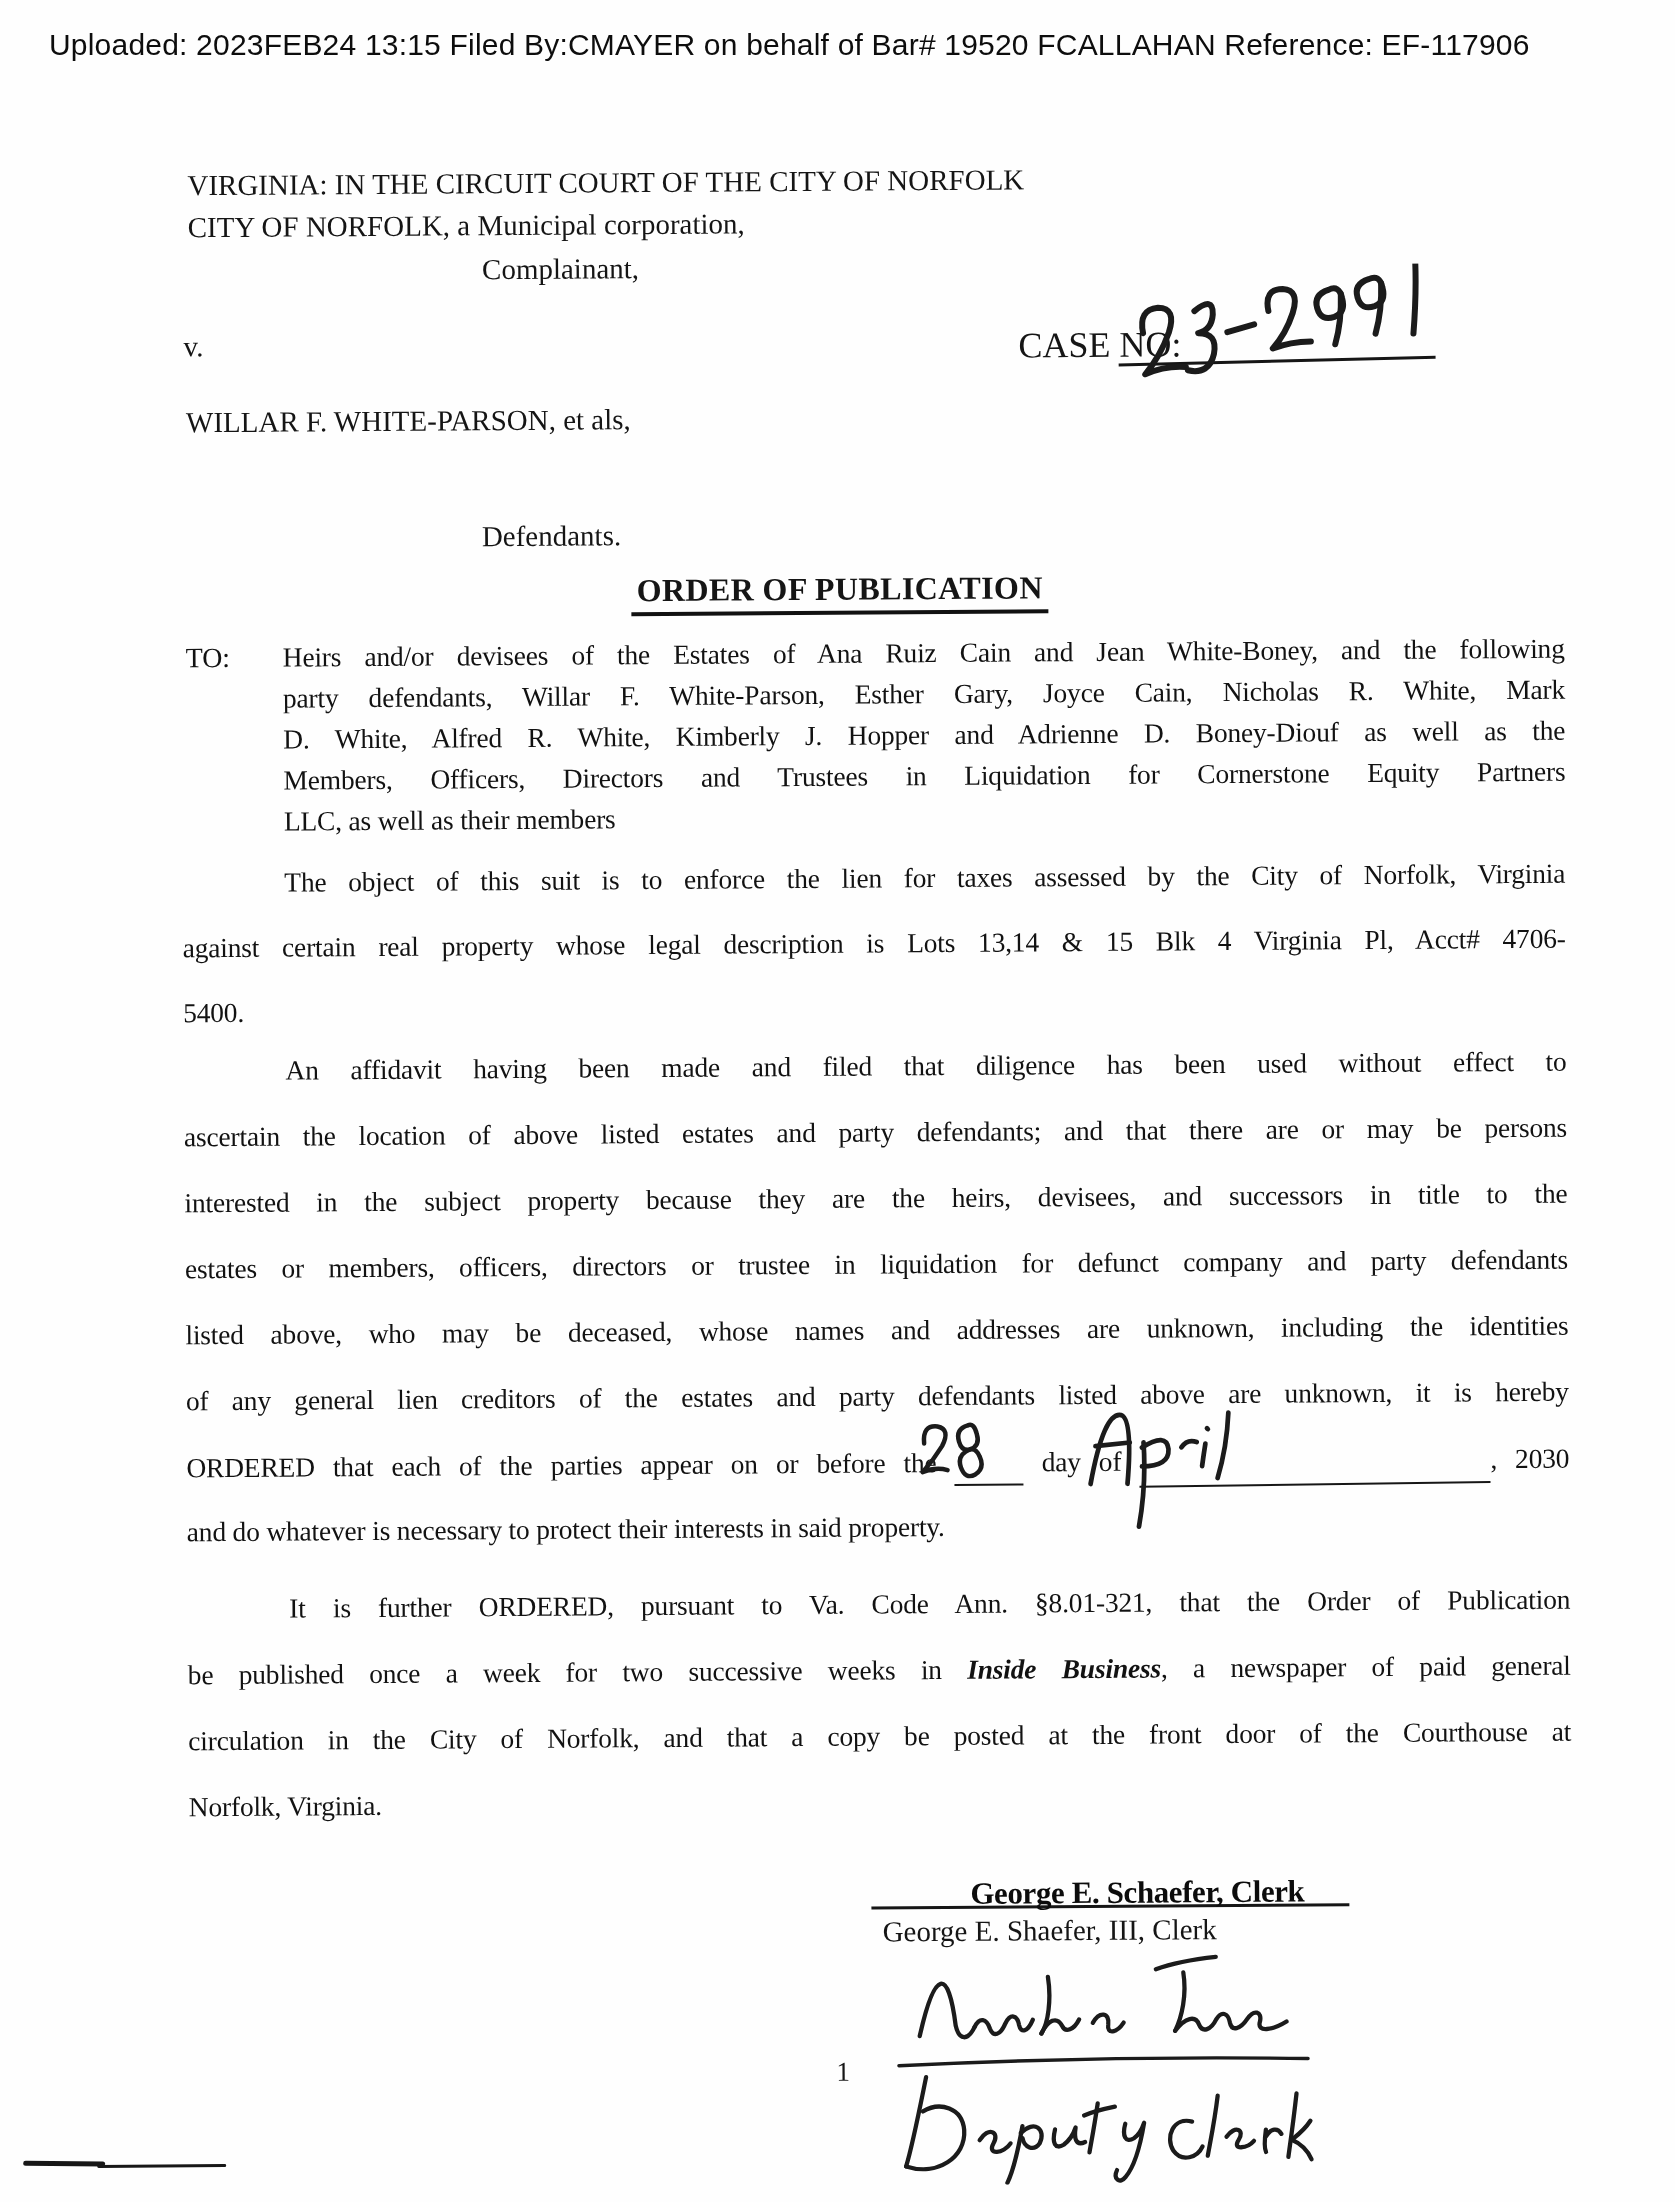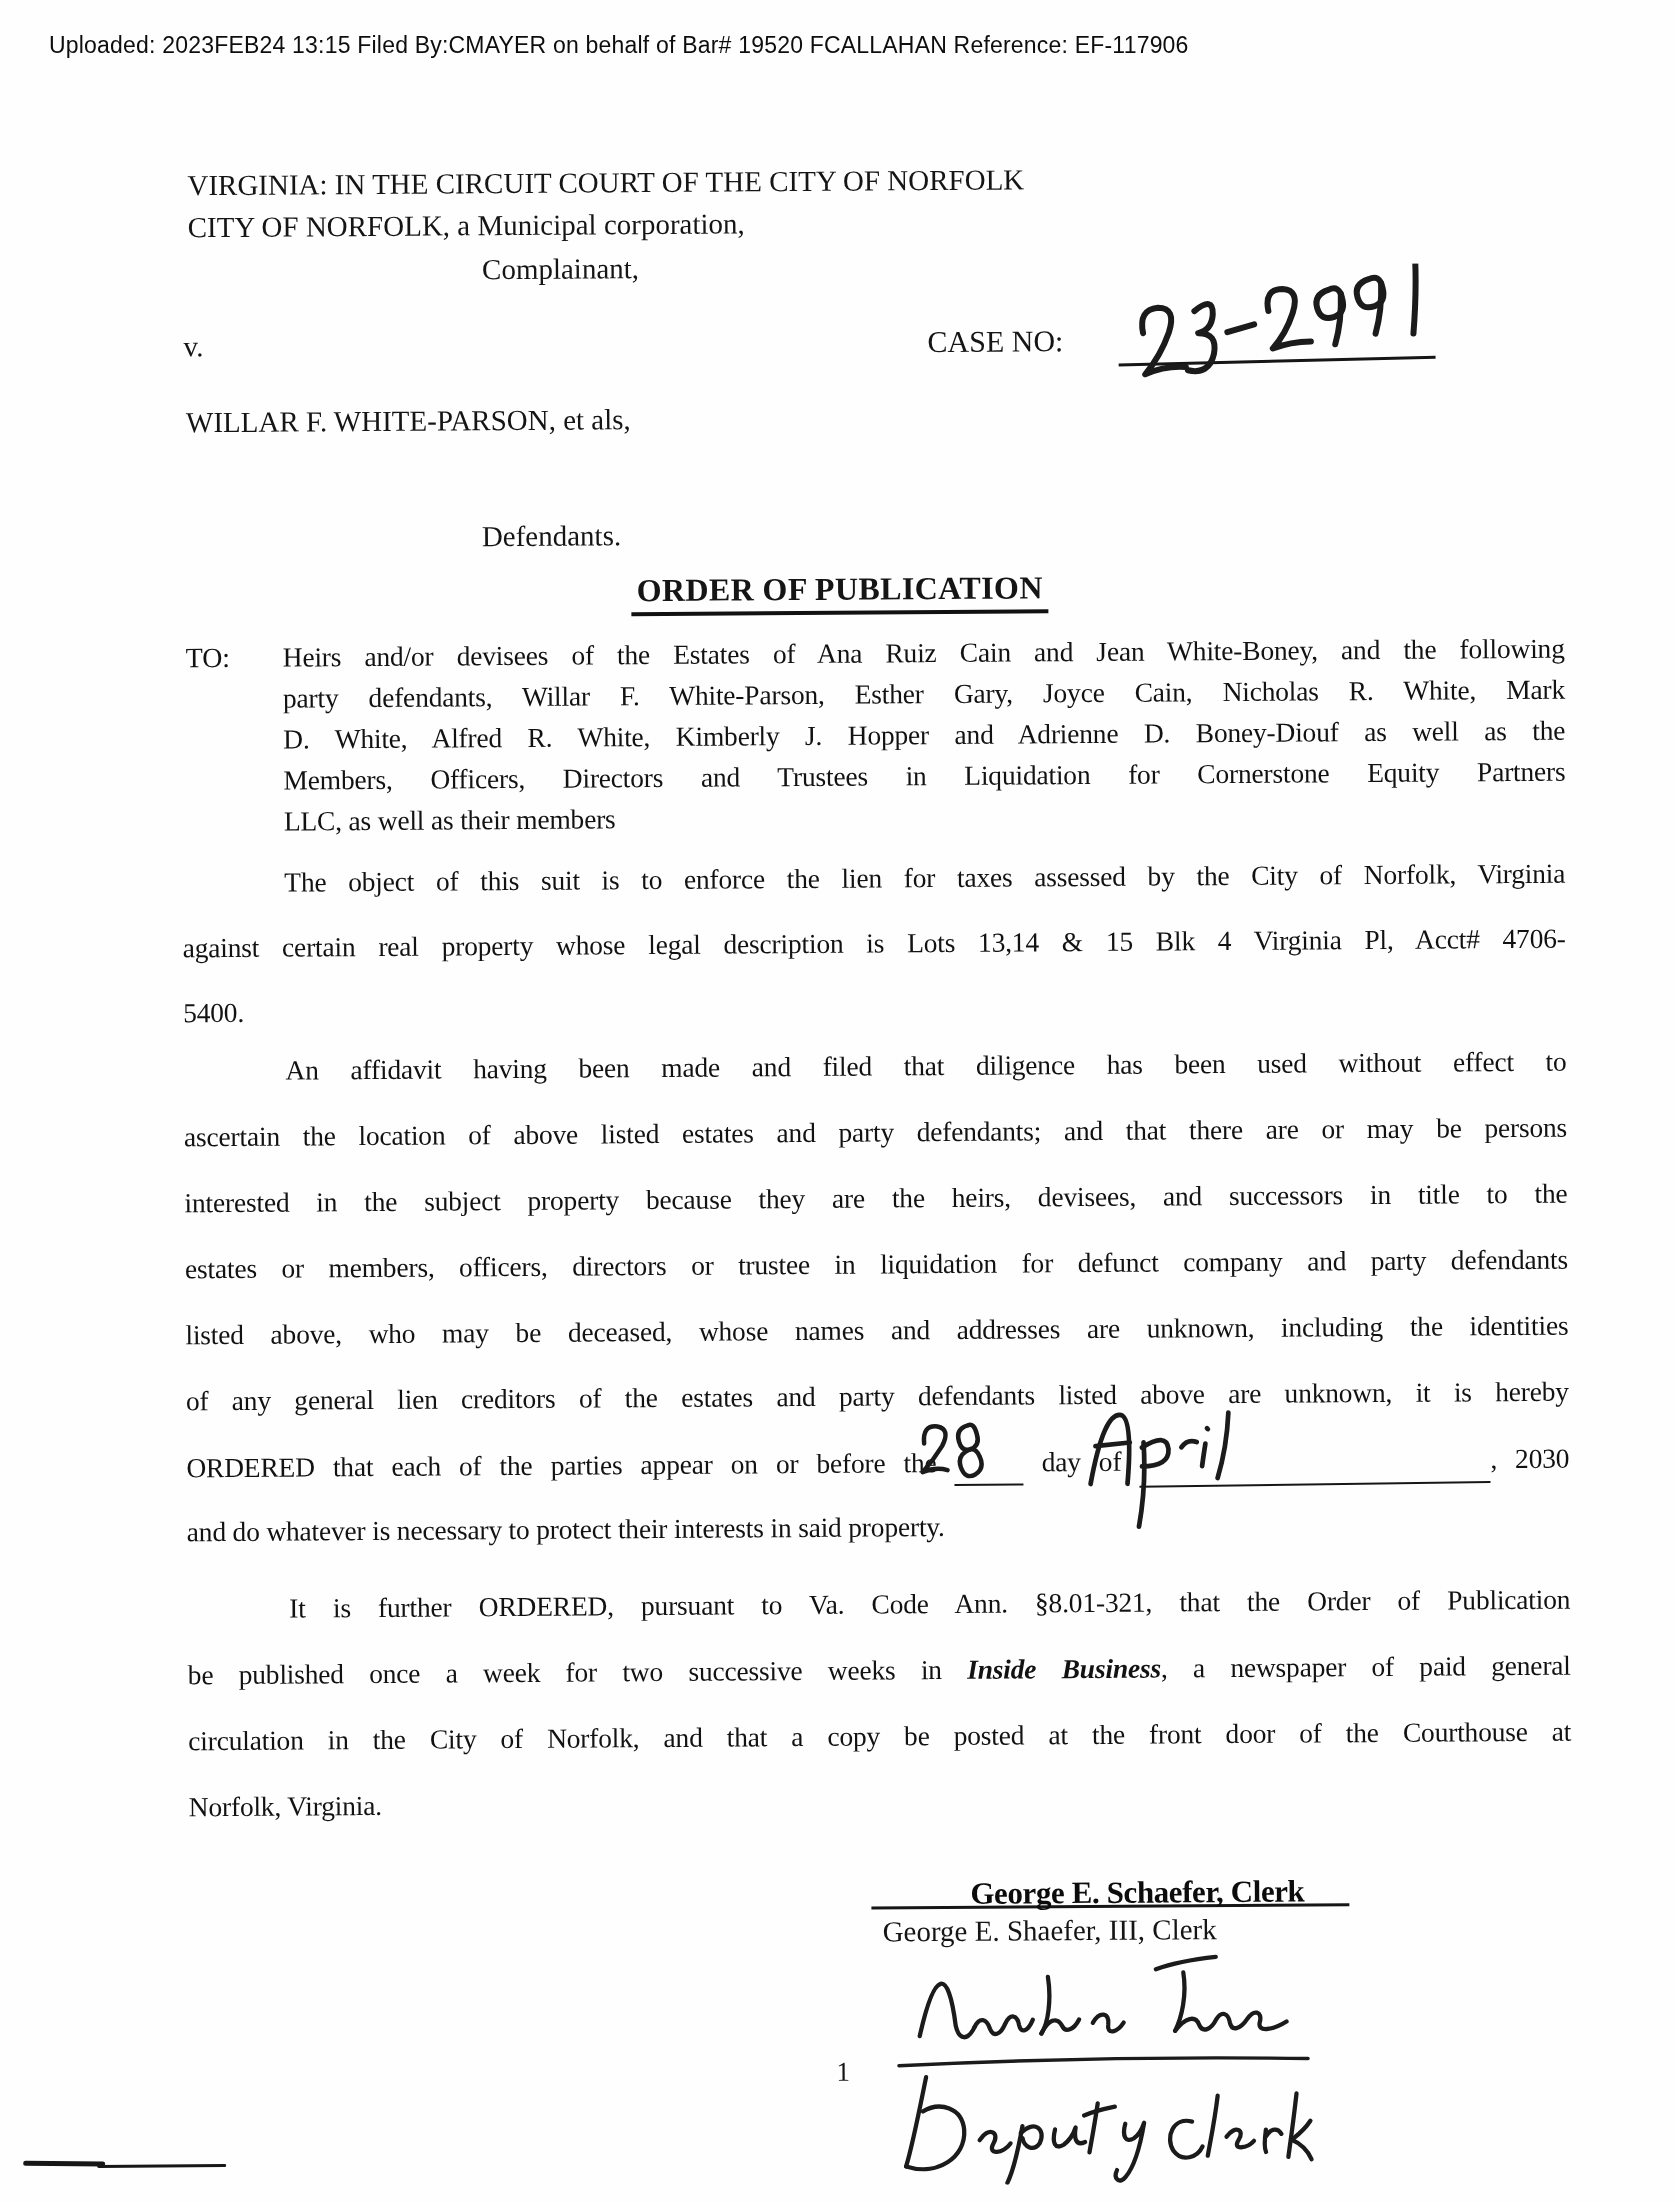--- a/index.html
+++ b/index.html
@@ -4,21 +4,21 @@
 <style>
   html,body { margin:0; padding:0; background:#ffffff; }
   .page {
     position:relative; width:1675px; height:2203px;
     background:#fefefe; overflow:hidden; color:#151515;
     font-family:"Liberation Serif","DejaVu Serif",serif;
   }
   .abs { position:absolute; }
   .sans { font-family:"Liberation Sans","DejaVu Sans",sans-serif; }
 
-  .efh { font-size:23px; line-height:34px; letter-spacing:0.2px; font-weight:500; color:#0d0d0d; }
+  .efh { font-size:30px; line-height:34px; letter-spacing:0.2px; font-weight:500; color:#0d0d0d; }
 
   .scan { position:absolute; left:0; top:0; width:1675px; height:2203px;
           transform:rotate(-0.4deg); transform-origin:224px 275px; }
 
   .cap { font-size:29px; white-space:nowrap; }
   .body-text { font-size:27.5px; letter-spacing:-0.2px; color:#121212; }
 
   .jl { text-align:justify; text-align-last:justify; }
   .jl.end, .lastleft > .jl:last-child { text-align-last:left; }
   .jl.indent { padding-left:102px; }
@@ -52,21 +52,21 @@
   <div class="abs sans efh" style="left:49px; top:27.5px;">
     <div>Uploaded: 2023FEB24 13:15 Filed By:CMAYER on behalf of Bar# 19520 FCALLAHAN Reference: EF-117906</div>
   </div>
 
   <div class="scan">
 
     <div class="abs cap" style="left:188px; top:169px;">VIRGINIA:  IN THE CIRCUIT COURT OF THE CITY OF NORFOLK</div>
     <div class="abs cap" style="left:188px; top:211px;">CITY OF NORFOLK, a Municipal corporation,</div>
     <div class="abs cap" style="left:482px; top:255px;">Complainant,</div>
     <div class="abs cap" style="left:183px; top:330px;">v.</div>
-    <div class="abs cap" style="left:927px; top:330px; font-size:30px;">CASE NO:</div>
+    <div class="abs cap" style="left:1018px; top:330px; font-size:36px;">CASE NO:</div>
     <div class="abs rule" style="left:1118px; top:367px; width:317px; transform:rotate(-1deg);"></div>
 
     <div class="abs hw" style="left:1117px; top:272px; width:344px; height:120px;" role="img" aria-label="23-2991">
       <svg viewBox="0 0 400 140">
         <g transform="rotate(-5 200 80)" stroke-width="7">
           <path d="M30,64 Q27,36 50,36 Q72,38 60,66 Q48,92 28,112 Q52,104 76,108"></path>
           <path d="M92,44 Q116,28 113,50 Q110,68 94,70 Q117,72 110,96 Q102,120 78,112"></path>
           <path d="M128,72 L160,66"></path>
           <path d="M178,52 Q175,26 197,28 Q217,31 206,57 Q196,80 179,96 Q200,90 224,92"></path>
           <path d="M250,34 Q232,38 235,54 Q238,70 254,66 Q268,62 265,45 Q263,29 250,34"></path>

